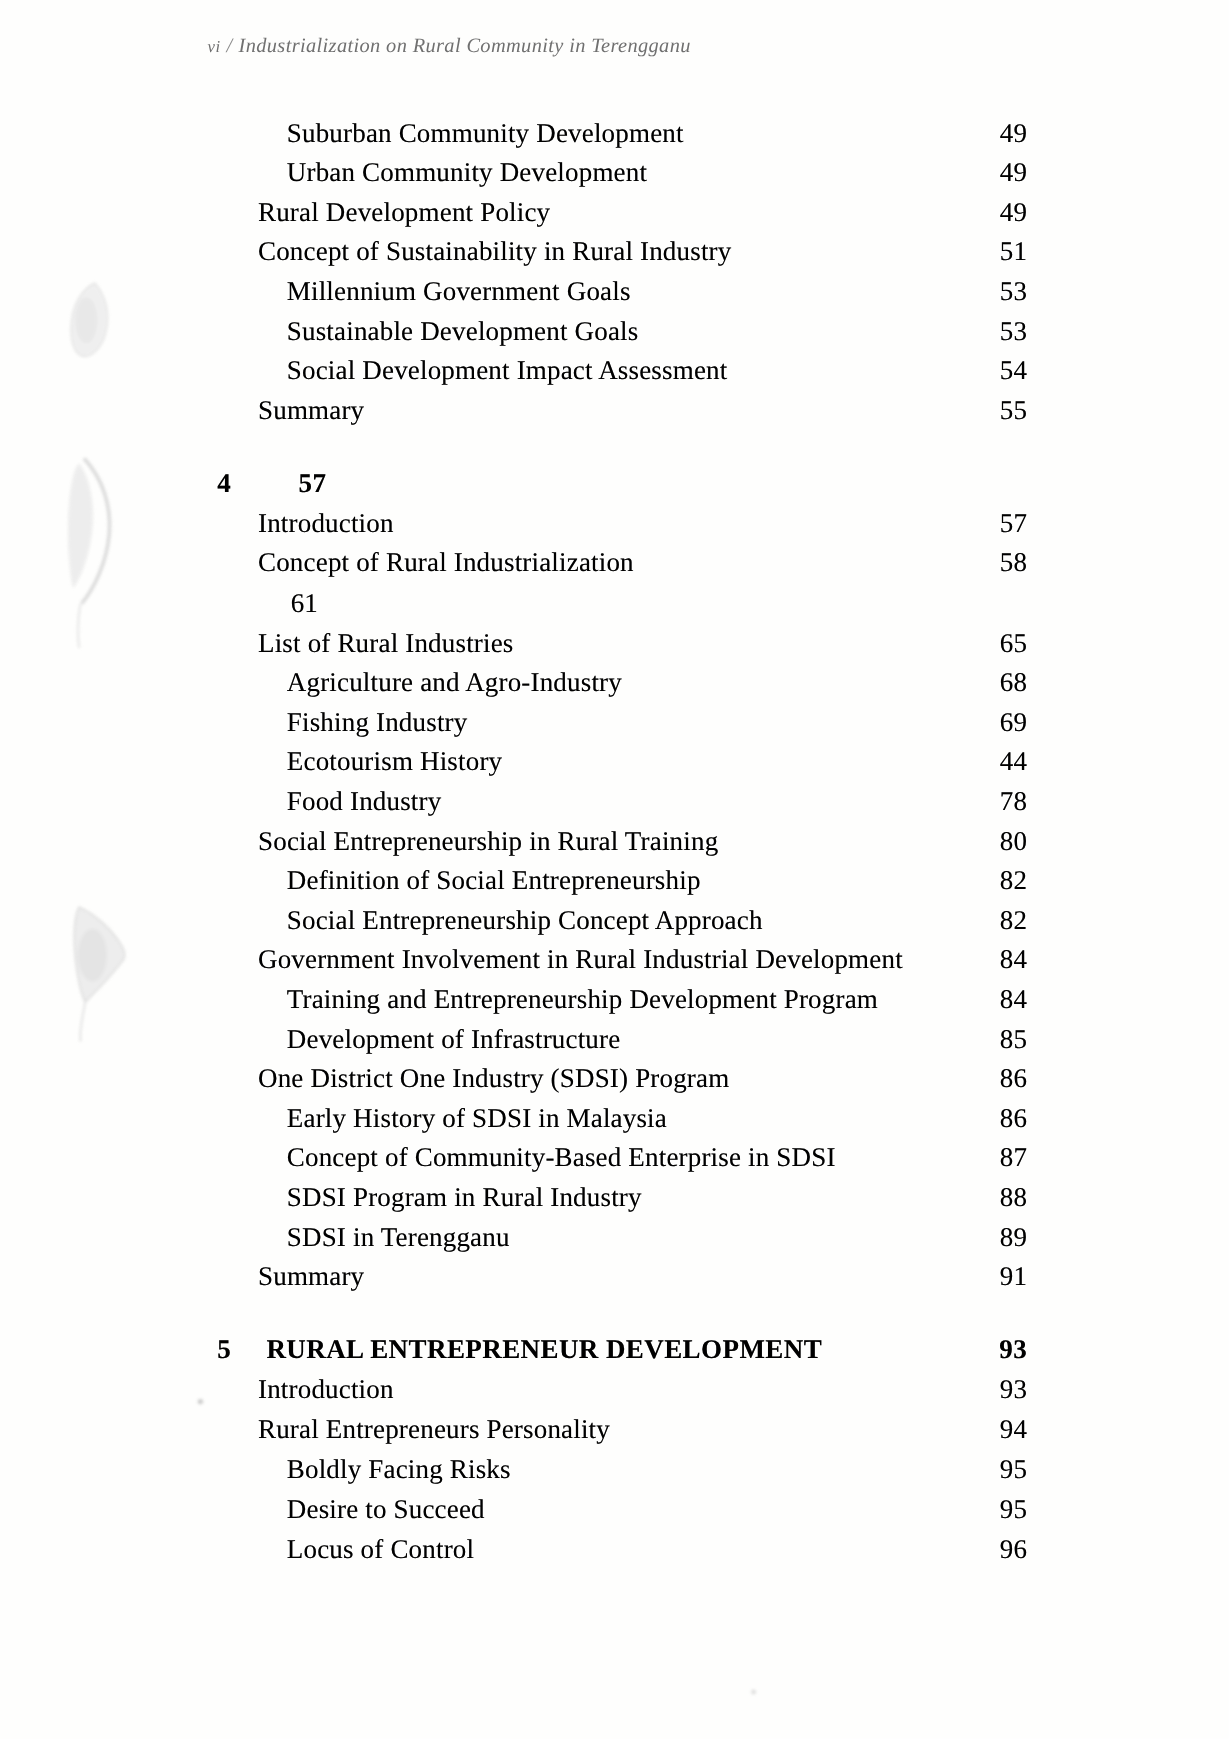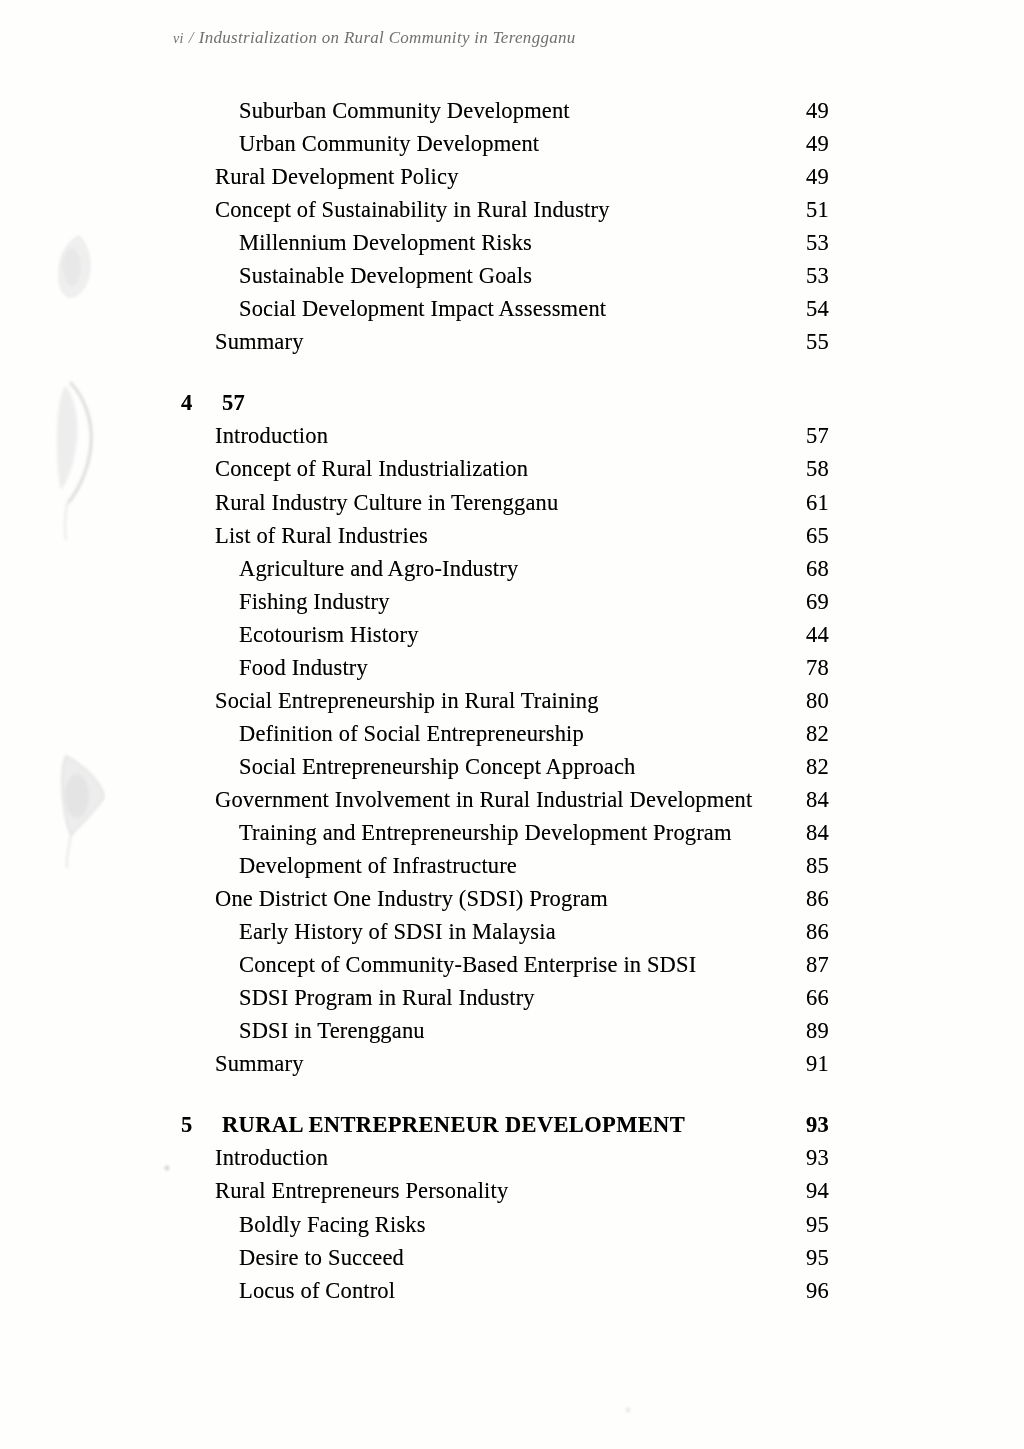--- a/index.html
+++ b/index.html
@@ -41,21 +41,21 @@
     display: flex;
     align-items: baseline;
     height: 33.05px;
     font-size: 22.5px;
     letter-spacing: 0.15px;
     color: #000000;
     text-shadow: 0 0 0.5px rgba(20,20,20,0.45);
     white-space: nowrap;
   }
   .toc-row .row-label { flex: 1; overflow: hidden; }
-  .toc-row .row-page  { width: 50px; text-align: left; }
+  .toc-row .row-page  { width: 50px; text-align: right; }
   .toc-row.h1 { padding-left: 35px; gap: 46px; }
   .toc-row.h2 { padding-left: 59px; }
   .toc-row.chapter {
     margin-top: 28px;
     font-weight: bold;
     font-size: 22.5px;
     letter-spacing: 0.35px;
   }
   .toc-row.chapter .chapter-num {
     width: 41px;
@@ -93,21 +93,21 @@
       <span class="row-label">Rural Development Policy</span>
       <span class="row-page">49</span>
     </div>
       <div class="toc-row h1">
 
       <span class="row-label">Concept of Sustainability in Rural Industry</span>
       <span class="row-page">51</span>
     </div>
       <div class="toc-row h2">
 
-      <span class="row-label">Millennium Development Risks</span>
+      <span class="row-label">Millennium Government Goals</span>
       <span class="row-page">53</span>
     </div>
       <div class="toc-row h2">
 
       <span class="row-label">Sustainable Development Goals</span>
       <span class="row-page">53</span>
     </div>
       <div class="toc-row h2">
 
       <span class="row-label">Social Development Impact Assessment</span>
@@ -127,21 +127,20 @@
       <span class="row-label">Introduction</span>
       <span class="row-page">57</span>
     </div>
       <div class="toc-row h1">
 
       <span class="row-label">Concept of Rural Industrialization</span>
       <span class="row-page">58</span>
     </div>
       <div class="toc-row h1">
 
-      <span class="row-label">Rural Industry Culture in Terengganu</span>
       <span class="row-page">61</span>
     </div>
       <div class="toc-row h1">
 
       <span class="row-label">List of Rural Industries</span>
       <span class="row-page">65</span>
     </div>
       <div class="toc-row h2">
 
       <span class="row-label">Agriculture and Agro-Industry</span>
@@ -203,21 +202,21 @@
       <span class="row-page">86</span>
     </div>
       <div class="toc-row h2">
 
       <span class="row-label">Concept of Community-Based Enterprise in SDSI</span>
       <span class="row-page">87</span>
     </div>
       <div class="toc-row h2">
 
       <span class="row-label">SDSI Program in Rural Industry</span>
-      <span class="row-page">66</span>
+      <span class="row-page">88</span>
     </div>
       <div class="toc-row h2">
 
       <span class="row-label">SDSI in Terengganu</span>
       <span class="row-page">89</span>
     </div>
       <div class="toc-row h1">
 
       <span class="row-label">Summary</span>
       <span class="row-page">91</span>

